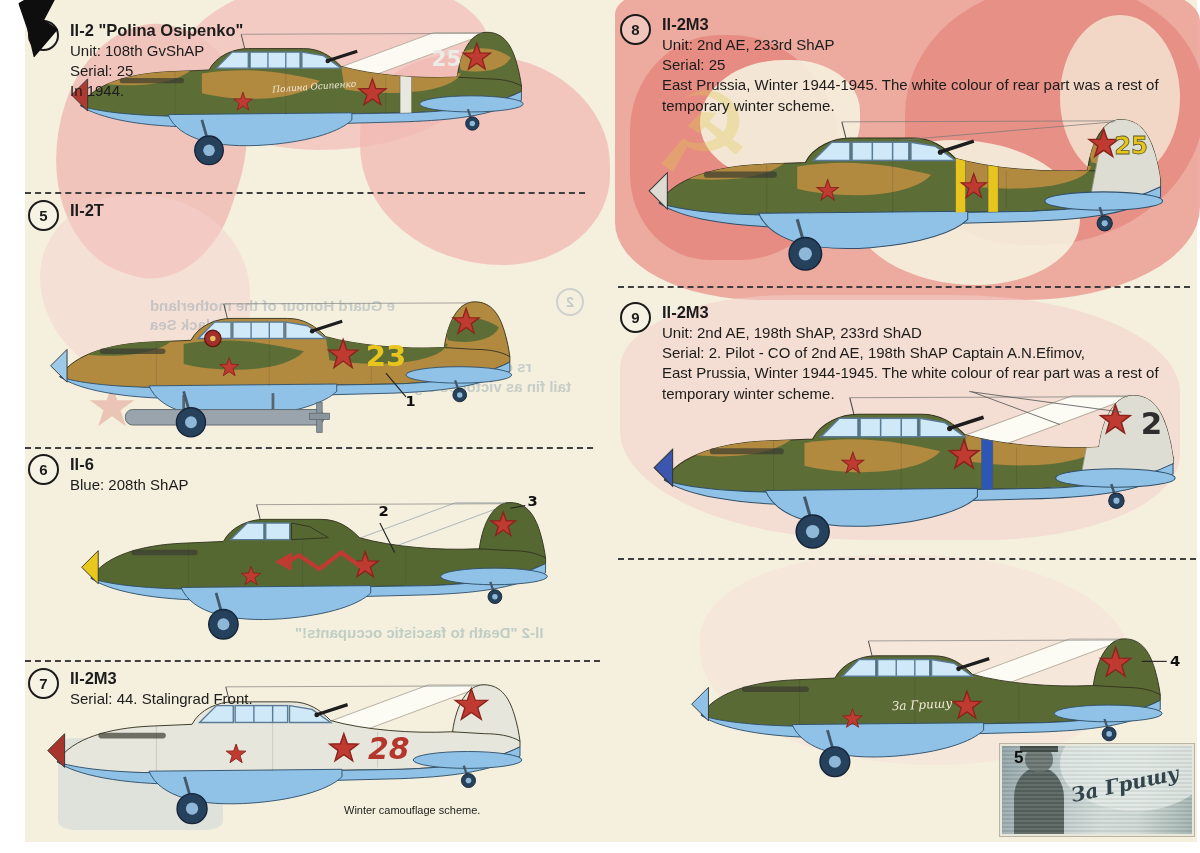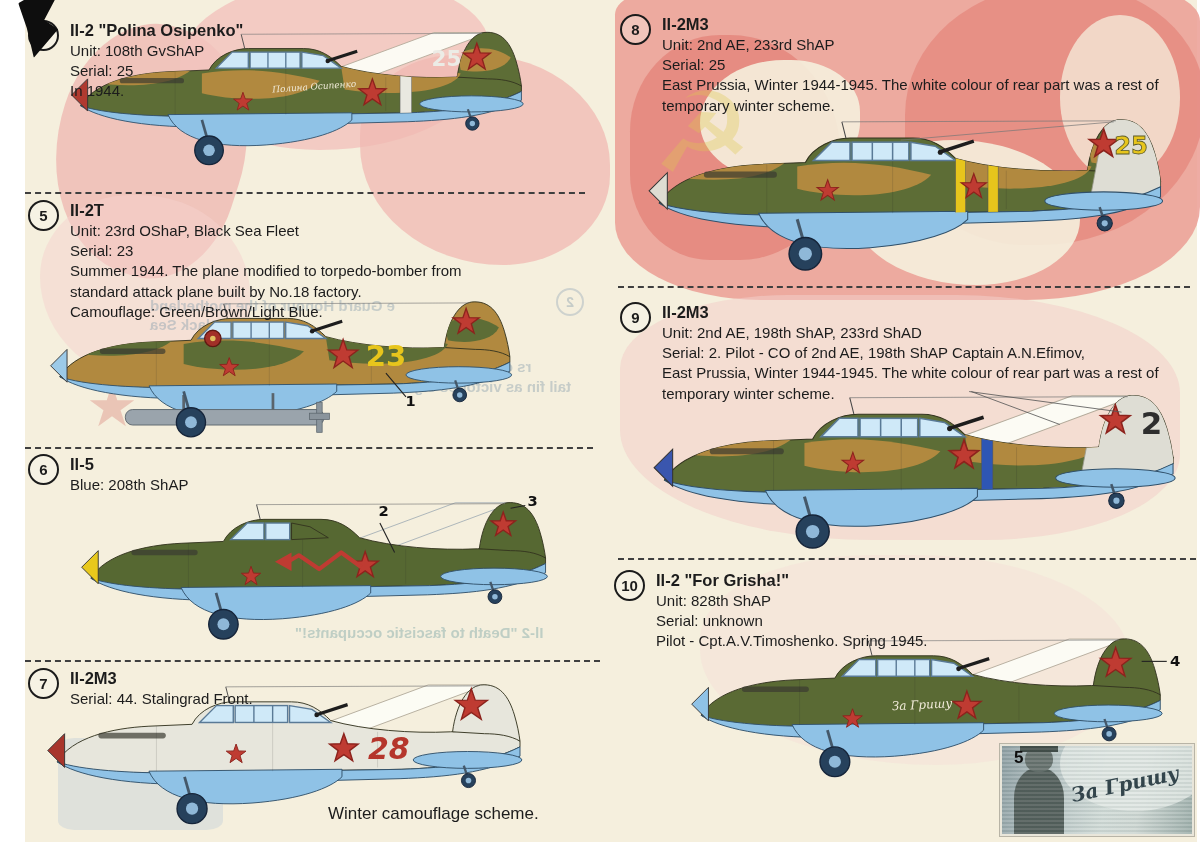--- a/index.html
+++ b/index.html
@@ -19,21 +19,21 @@
   .entry-title{font-weight:bold;font-size:16.5px;line-height:1.25;}
   .entry-line{font-size:15px;line-height:1.36;white-space:nowrap;}
   .e4{left:28px;top:20px;width:470px}
   .e5{left:28px;top:200px;width:510px}
   .e6{left:28px;top:454px;width:545px}
   .e7{left:28px;top:668px;width:480px}
   .e8{left:620px;top:14px;width:570px}
   .e9{left:620px;top:302px;width:570px}
   .e10{left:614px;top:570px;width:560px}
   .plane{position:absolute;z-index:3;}
-  .caption{position:absolute;left:328px;top:804px;font-size:17px;z-index:4;}
+  .caption{position:absolute;left:344px;top:804px;font-size:11px;z-index:4;}
   .bt{position:absolute;color:#8fa3b0;opacity:.45;transform:scaleX(-1);font-weight:bold;
       font-size:15px;white-space:nowrap;z-index:1;}
   .bt1{left:150px;top:297px}.bt2{left:150px;top:316px}
   .bt3{left:438px;top:358px}.bt4{left:405px;top:378px}
   .bt5{left:295px;top:624px;color:#7fa8a8}
   .btc{left:556px;top:288px;width:24px;height:24px;border:2px solid #9fb0bc;border-radius:50%;
        display:flex;align-items:center;justify-content:center;font-size:14px;}
   .faintstar{position:absolute;z-index:1;color:#d98379;opacity:.38;pointer-events:none;}
   .sickle{position:absolute;left:652px;top:68px;font-size:112px;color:#ddc94f;opacity:.33;z-index:1;
           font-family:"DejaVu Sans",sans-serif;pointer-events:none;}
@@ -101,33 +101,26 @@
           <div class="entry-line">Unit: 108th GvShAP</div>
           <div class="entry-line">Serial: 25</div>
           <div class="entry-line">In 1944.</div>
         </div>
       </div>
   </div>
   <div class="entry e5">
     <div class="circle-num">5</div>
     <div>
         <div class="entry-title">Il-2T</div>
-         <div>
-          <div class="entry-line">Unit: 23rd OShaP, Black Sea Fleet</div>
-          <div class="entry-line">Serial: 23</div>
-          <div class="entry-line">Summer 1944. The plane modified to torpedo-bomber from</div>
-          <div class="entry-line">standard attack plane built by No.18 factory.</div>
-          <div class="entry-line">Camouflage: Green/Brown/Light Blue.</div>
-        </div>
       </div>
   </div>
   <div class="entry e6">
     <div class="circle-num">6</div>
     <div>
-        <div class="entry-title">Il-5</div>
+        <div class="entry-title">Il-6</div>
          <div>
           <div class="entry-line">Blue: 208th ShAP</div>
         </div>
       </div>
   </div>
   <div class="entry e7">
     <div class="circle-num">7</div>
     <div>
         <div class="entry-title">Il-2M3</div>
          <div>
@@ -149,31 +142,20 @@
   </div>
   <div class="entry e9">
     <div class="circle-num">9</div>
     <div>
         <div class="entry-title">Il-2M3</div>
          <div>
           <div class="entry-line">Unit: 2nd AE, 198th ShAP, 233rd ShAD</div>
           <div class="entry-line">Serial: 2. Pilot - CO of 2nd AE, 198th ShAP Captain A.N.Efimov,</div>
           <div class="entry-line">East Prussia, Winter 1944-1945. The white colour of rear part was a rest of</div>
           <div class="entry-line">temporary winter scheme.</div>
-        </div>
-      </div>
-  </div>
-  <div class="entry e10">
-    <div class="circle-num">10</div>
-    <div>
-        <div class="entry-title">Il-2 "For Grisha!"</div>
-         <div>
-          <div class="entry-line">Unit: 828th ShAP</div>
-          <div class="entry-line">Serial: unknown</div>
-          <div class="entry-line">Pilot - Cpt.A.V.Timoshenko. Spring 1945.</div>
         </div>
       </div>
   </div>
 
   <div class="plane" style="left: 68px; top: 24px; width: 482px; height: 158px;"><svg viewBox="0 0 540 170" width="100%" height="100%" xmlns="http://www.w3.org/2000/svg">
         <defs>
           <clipPath id="bd0">
             <path d="M14,88 C30,62 72,52 112,50 L158,48 C166,32 186,24 202,24 L264,24 C282,24 294,32 306,44 C342,54 392,58 434,56 L474,54 C490,54 502,60 508,66 L508,72 C472,90 432,94 382,96 L122,100 C72,100 30,96 14,88 Z"></path>
             <path d="M436,56 C440,26 452,8 466,6 C486,4 496,18 502,38 C505,48 507,58 508,66 C498,60 484,58 470,58 L436,56 Z"></path>
           </clipPath>

